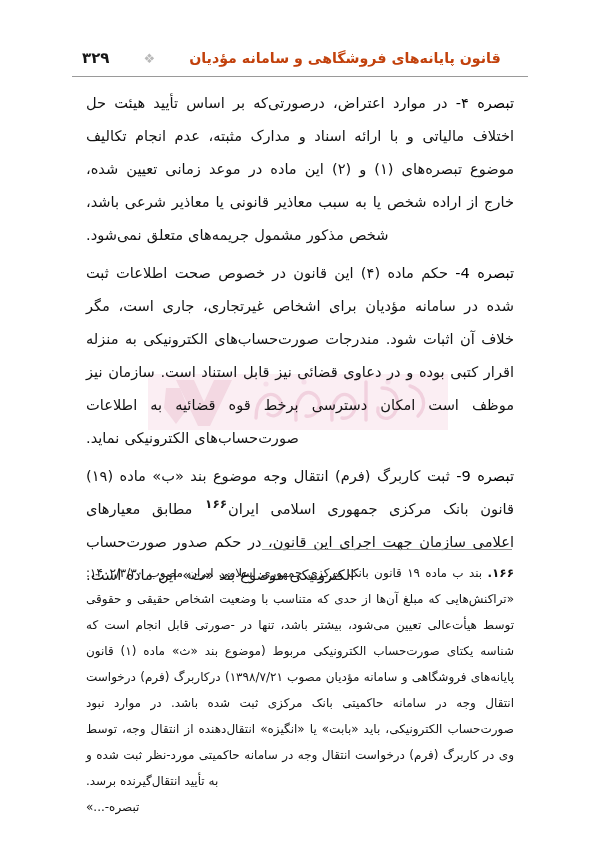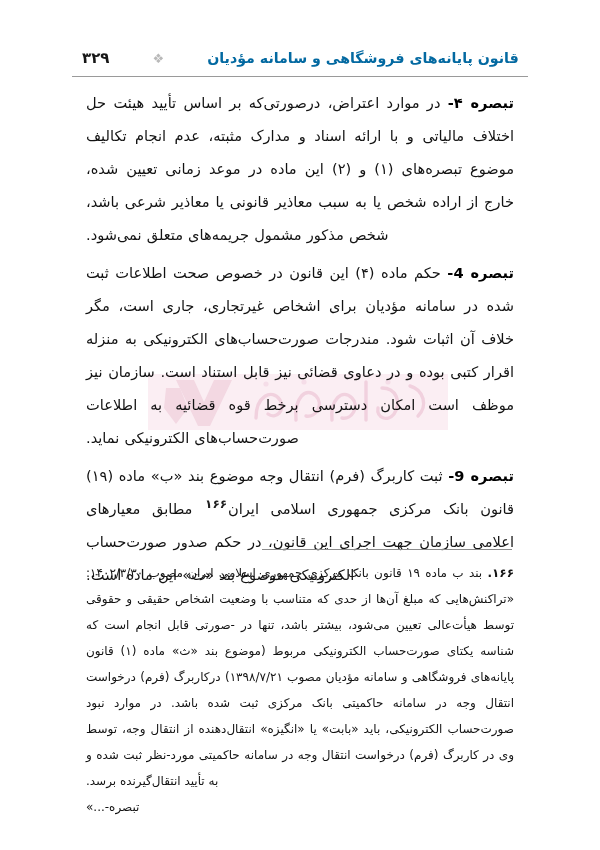--- a/index.html
+++ b/index.html
@@ -46,26 +46,25 @@
     position: absolute;
     left: 82px;
     right: 82px;
     top: 40px;
     height: 36px;
     display: flex;
     flex-direction: row-reverse;
     align-items: center;
     justify-content: flex-start;
     z-index: 2;
-    gap: 9px;
   }
   .head-title {
     font-size: 14.2px;
     font-weight: 600;
-    color: #0369a1;
+    color: #c2410c;
     letter-spacing: 0;
     white-space: nowrap;
     margin-right: 108px;
   }
   .head-ornament {
     width: 26px;
     display: flex;
     align-items: center;
     justify-content: center;
     margin: 0 34px;
@@ -103,21 +102,21 @@
     margin: 0 0 5px 0;
     font-size: 14.6px;
     line-height: 33px;
     text-align: justify;
     text-justify: inter-word;
     text-align-last: left;
     color: #121212;
     word-spacing: 0.5px;
   }
   .lead {
-    font-weight: 700;
+    font-weight: 400;
     color: #000000;
   }
   sup.fn-marker {
     font-size: 12px;
     vertical-align: super;
     line-height: 0;
     font-weight: 600;
     color: #202020;
     margin: 0 1px;
   }

